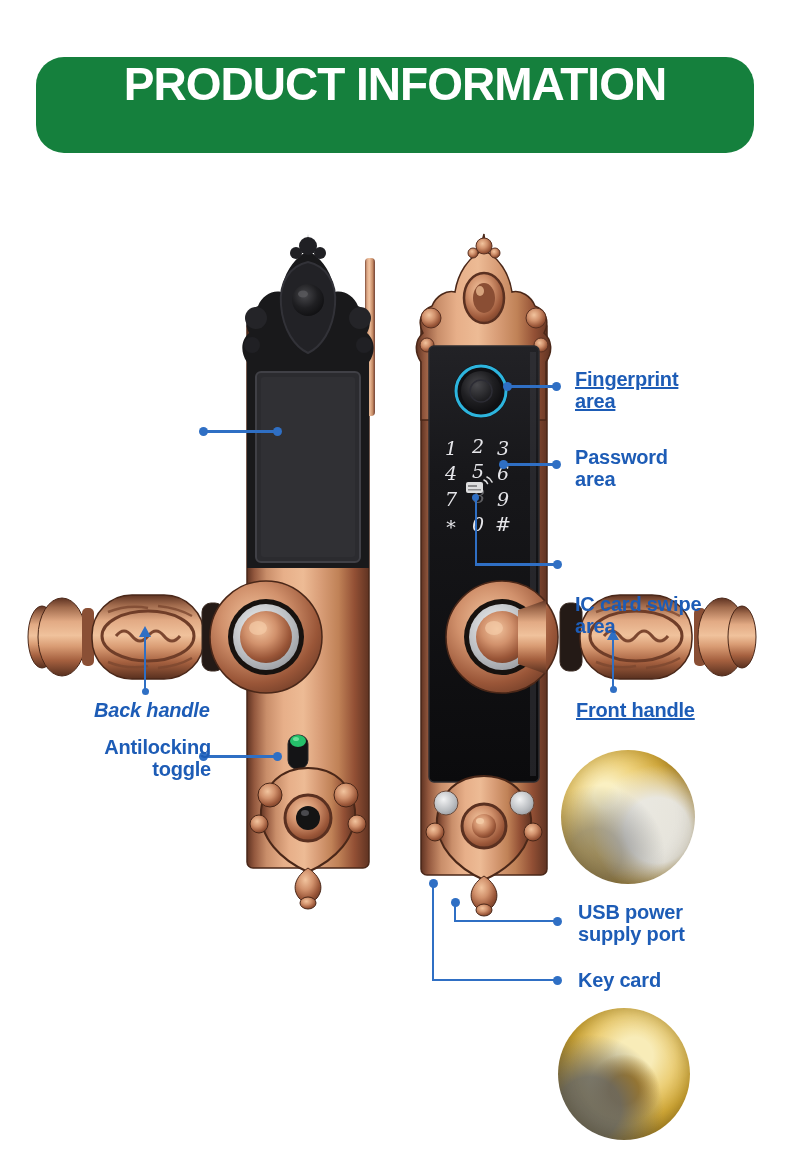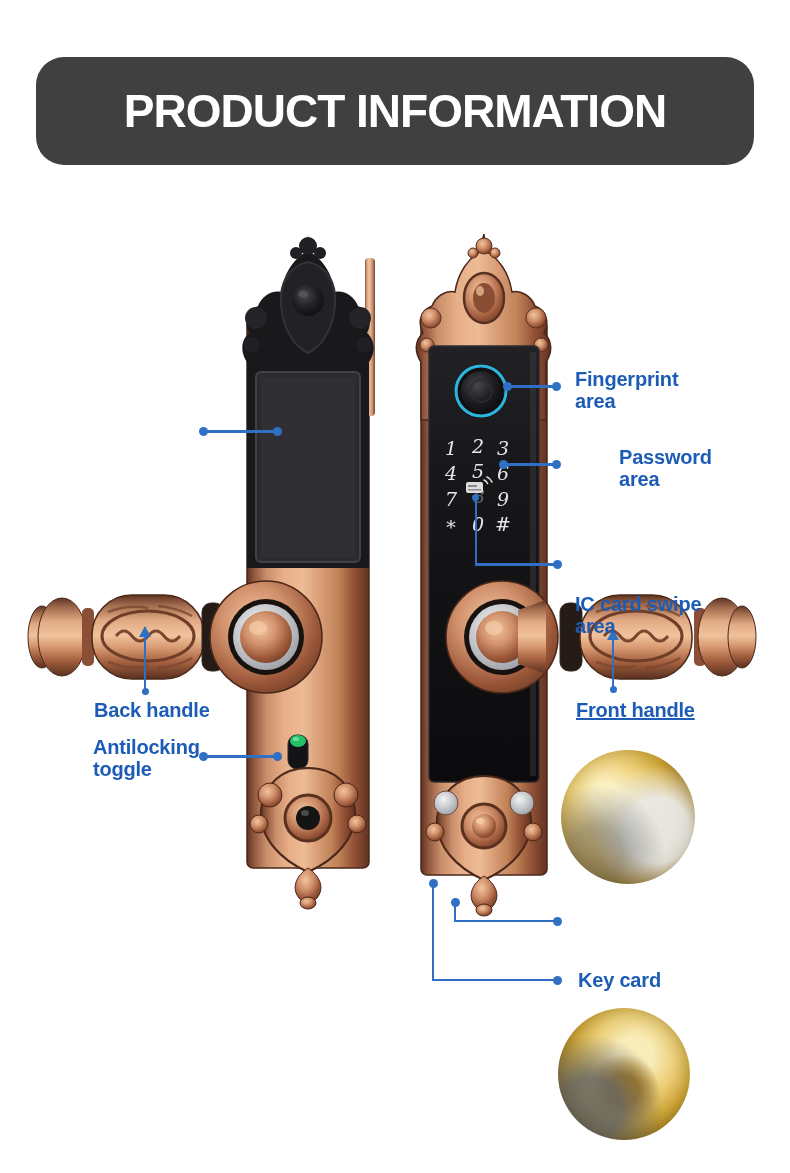--- a/index.html
+++ b/index.html
@@ -1,32 +1,32 @@
 <!DOCTYPE html>
 <html><head>
 <meta charset="utf-8">
 <style>
   html,body{margin:0;padding:0;background:#fff;}
   .canvas{position:relative;width:790px;height:1173px;background:#ffffff;overflow:hidden;
           font-family:"Liberation Sans",sans-serif;}
 
   
-  .banner{position:absolute;left:36px;top:57px;width:718px;height:108px;background:#404040;
-          border-radius:28px;display:flex;align-items:center;justify-content:center;}
+  .banner{position:absolute;left:36px;top:57px;width:718px;height:96px;background:#15803d;
+          border-radius:28px;display:flex;justify-content:center;}
   .banner span{color:#ffffff;font-size:46px;font-weight:bold;letter-spacing:-1px;}
 
   
   .label{position:absolute;color:#1d5cb6;font-weight:bold;font-size:20px;line-height:1.12;
          letter-spacing:-0.2px;}
-  .lbl-fingerprint{left:575px;top:368px;width:122px;}
-  .lbl-password  {left:575px;top:446px;width:110px;margin-left:44px;}
+  .lbl-fingerprint{left:575px;top:368px;width:122px;text-decoration:underline;}
+  .lbl-password  {left:575px;top:446px;width:110px;}
   .lbl-ic        {left:575px;top:545px;width:142px;margin-top:48px;}
   .lbl-battery   {left:72px; top:411px;width:140px;}
-  .lbl-backhandle{left:94px; top:699px;width:150px;}
-  .lbl-antilock  {left:93px; top:736px;width:118px;}
+  .lbl-backhandle{left:94px; top:699px;width:150px;font-style:italic;}
+  .lbl-antilock  {left:93px; top:736px;width:118px;text-align:right;}
   .lbl-fronthandle{left:576px;top:699px;width:150px;text-decoration:underline;}
   .lbl-usb       {left:578px;top:901px;width:116px;}
   .lbl-keyhole   {left:578px;top:969px;width:140px;}
 
   
   .hline{position:absolute;height:2.5px;background:#2f6fc4;}
   .vline{position:absolute;width:2.5px;background:#2f6fc4;}
   .dot{position:absolute;width:9px;height:9px;border-radius:50%;background:#2f6fc4;}
   .dot.sm{width:7px;height:7px;}
   .arrow-up{position:absolute;width:0;height:0;border-left:6px solid transparent;
@@ -299,18 +299,19 @@
   <div class="vline" style="left:431.8px;top:883px;height:97px;"></div>
   <div class="hline" style="left:431.8px;top:978.5px;width:124px;"></div>
   <div class="dot" style="left:552.5px;top:975.5px;"></div>
 
   <div class="label lbl-fingerprint">Fingerprint area</div>
   <div class="label lbl-password">Password area</div>
   <div class="label lbl-ic">IC card swipe area</div>
   <div class="label lbl-backhandle">Back handle</div>
   <div class="label lbl-antilock">Antilocking toggle</div>
   <div class="label lbl-fronthandle">Front handle</div>
+  <div class="label lbl-usb">USB power supply port</div>
   <div class="label lbl-keyhole">Key card</div>
 
   <div class="photo photo-usb"></div>
   <div class="photo photo-key"></div>
 
 </div>
 
 </body></html>

